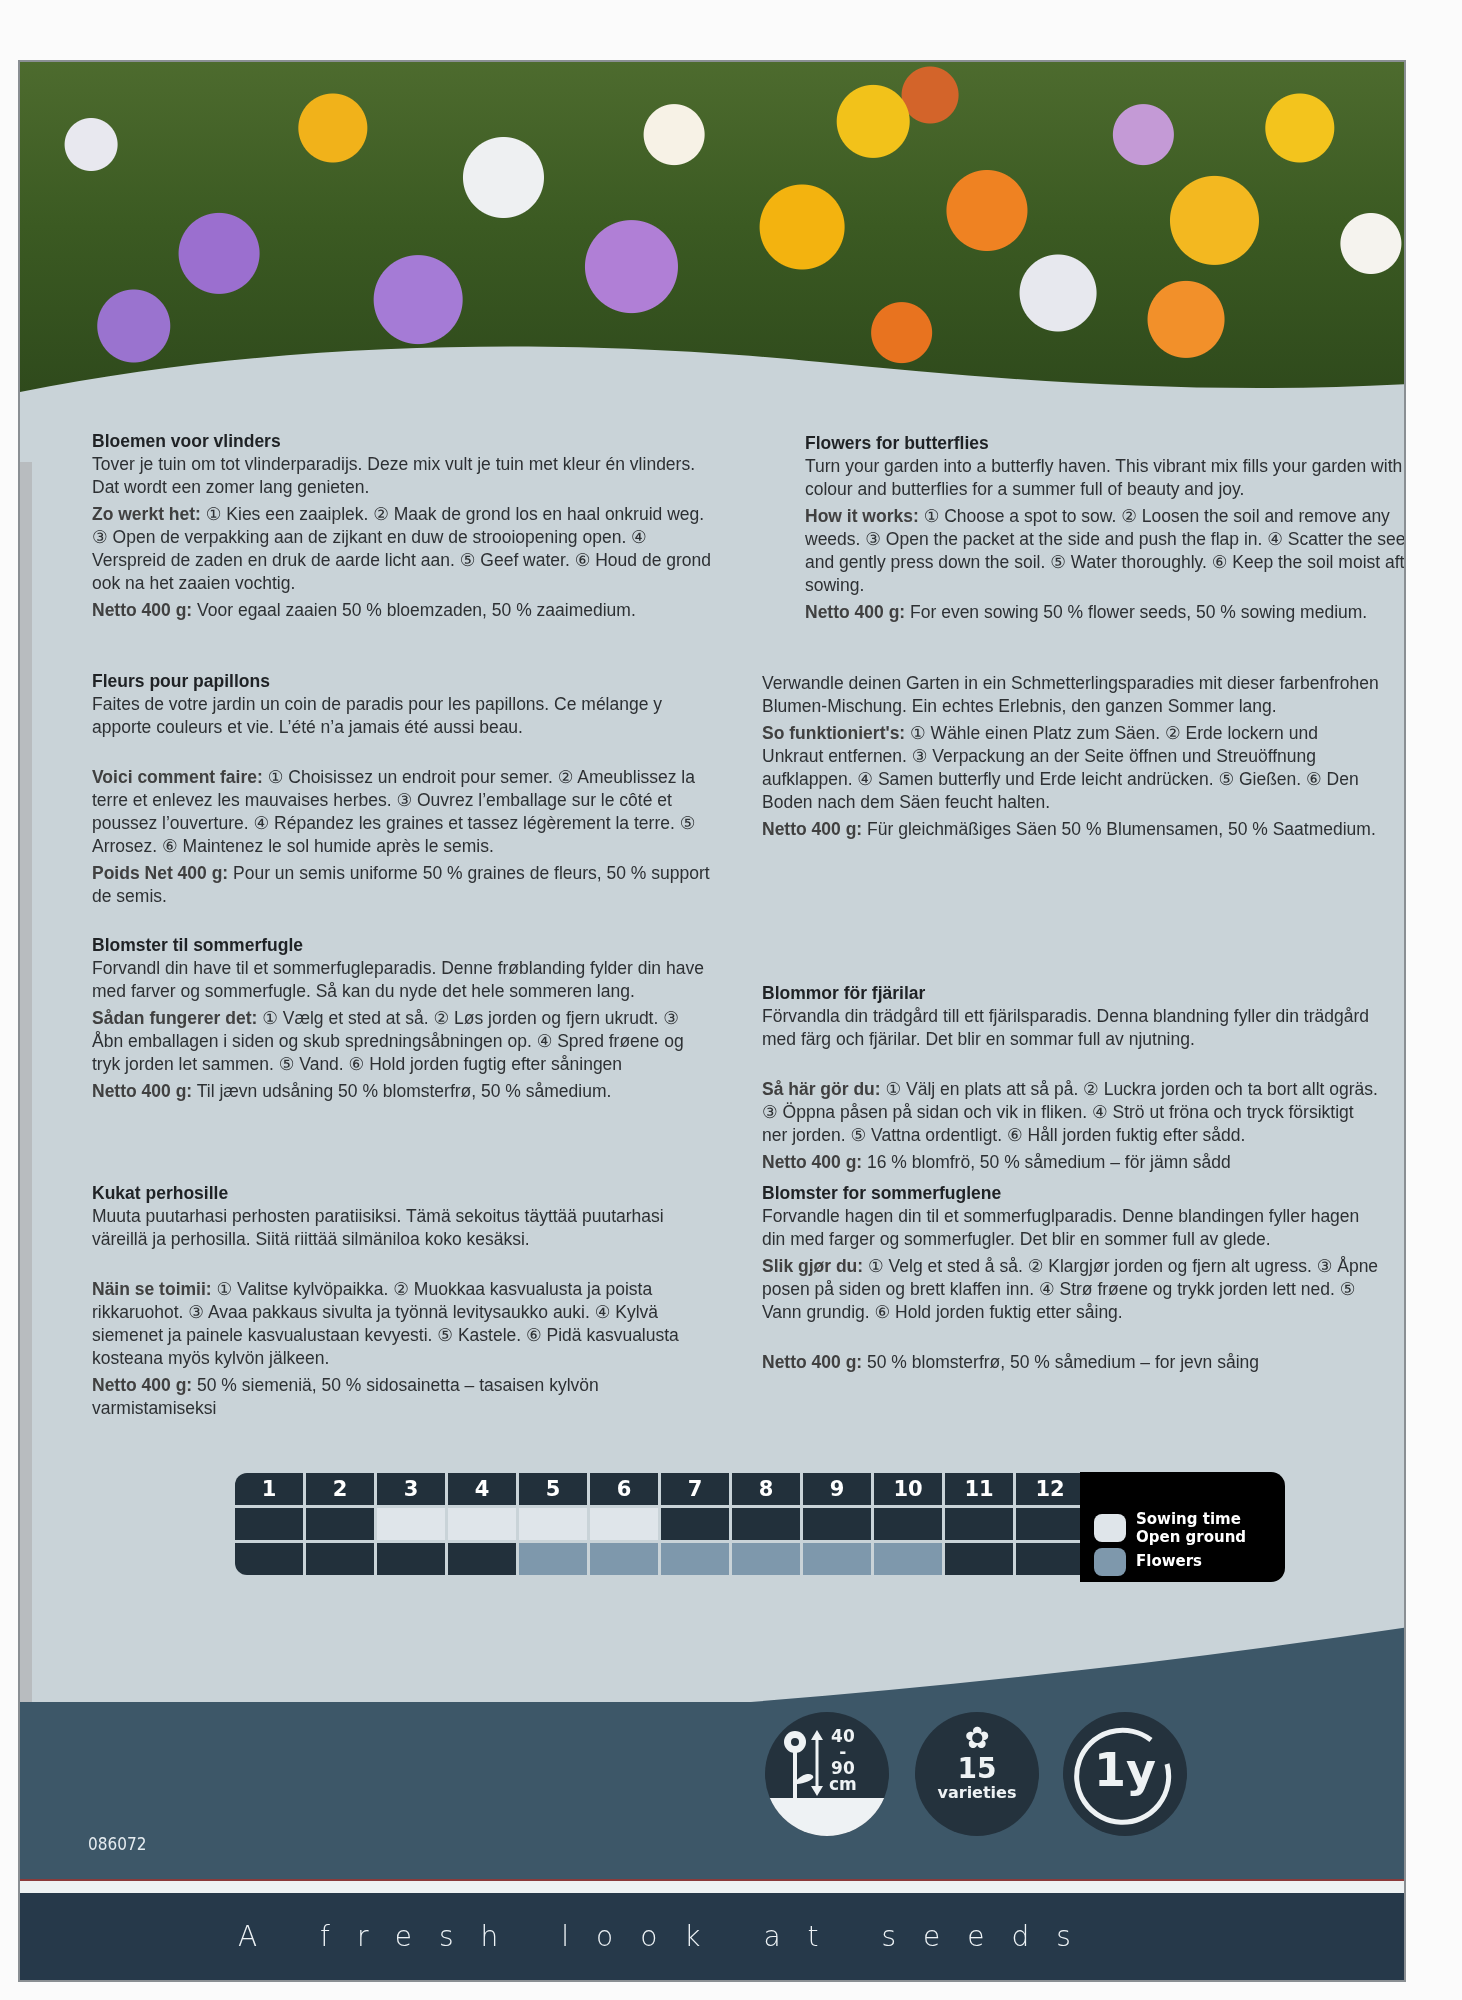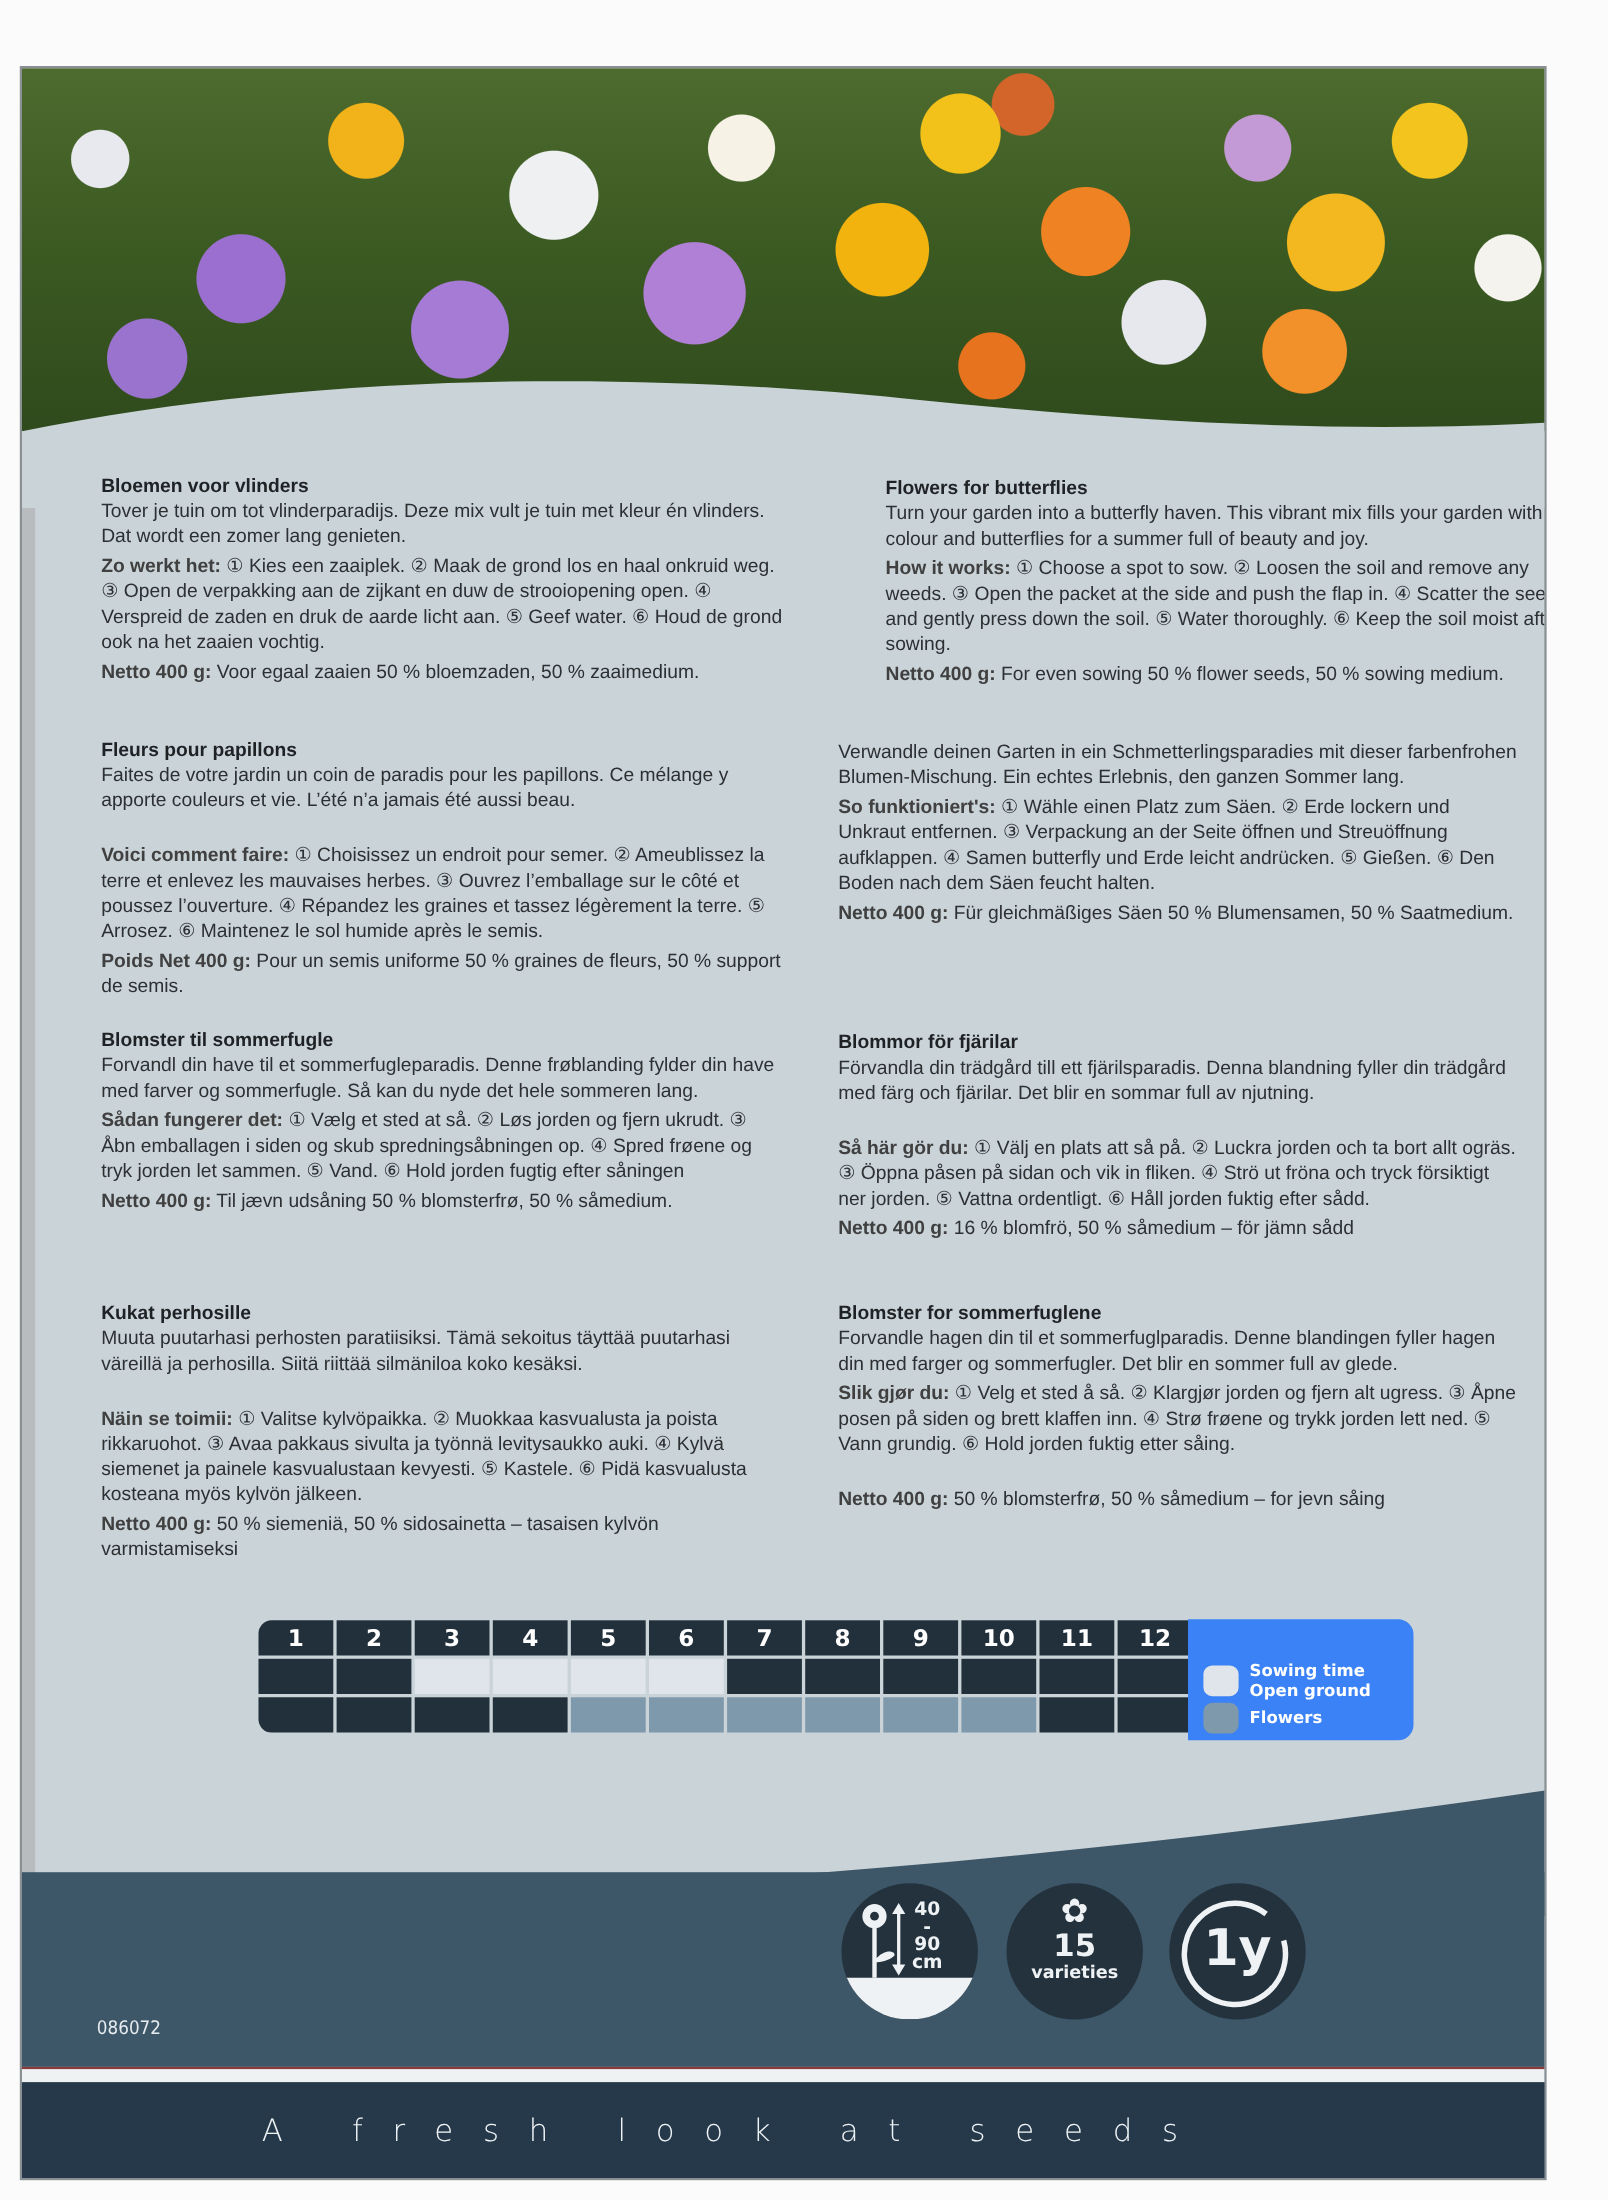--- a/index.html
+++ b/index.html
@@ -35,21 +35,21 @@
   .block b{color:#404040;}
   .gap{height:23px;}
   
   .cal{position:absolute;left:212px;top:1408px;width:872px;height:110px;}
   .cal table{border-collapse:separate;border-spacing:3px;}
   .cal td{width:68px;height:32px;padding:0;text-align:center;font-family:"DejaVu Sans",sans-serif;font-weight:bold;font-size:21px;color:#fff;}
   .dark{background:#22303b;}
   .light{background:#dfe5ea;}
   .mid{background:#7e98ac;}
   .hdr{background:#22303b;border-radius:0;}
-  .legend{position:absolute;left:1060px;top:1410px;width:205px;height:110px;background:#3b82f6;border-radius:0 14px 14px 0;}
+  .legend{position:absolute;left:1060px;top:1410px;width:205px;height:110px;background:#000000;border-radius:0 14px 14px 0;}
   .legend .sw{position:absolute;left:14px;width:32px;height:28px;border-radius:8px;}
   .legend .lt{position:absolute;left:56px;color:#fff;font-family:"DejaVu Sans",sans-serif;font-size:15px;line-height:18px;font-weight:bold;}
   
   .band{position:absolute;left:0;top:1640px;width:1422px;height:278px;background:#3d5768;}
   .bandwave{position:absolute;left:0;top:1560px;width:1422px;height:120px;}
   .circle{position:absolute;width:124px;height:124px;border-radius:50%;background:#24323d;}
   .code{position:absolute;left:68px;top:1772px;color:#e6ecf0;font-family:"DejaVu Sans Condensed","DejaVu Sans",sans-serif;font-size:17px;}
   .stripe{position:absolute;left:0;top:1817px;width:1422px;height:12px;background:#eef2f3;border-top:2px solid #8a3a3a;}
   .footer{position:absolute;left:0;top:1831px;width:1422px;height:87px;background:#26394a;}
   .slogan{position:absolute;left:218px;top:1858px;color:#eef3f6;font-family:"DejaVu Sans",sans-serif;font-size:28px;letter-spacing:27px;font-weight:300;}
@@ -92,21 +92,21 @@
     <p><b>Netto 400 g:</b> <span>Für gleichmäßiges Säen 50 % Blumensamen, 50 % Saatmedium.</span></p>
   </div>
 
   <div class="block" style="left:72px;top:872px;">
     <h3>Blomster til sommerfugle</h3>
     <p>Forvandl din have til et sommerfugleparadis. Denne frøblanding fylder din have med farver og sommerfugle. Så kan du nyde det hele sommeren lang.</p>
     <p><b>Sådan fungerer det:</b> <span>① Vælg et sted at så. ② Løs jorden og fjern ukrudt. ③ Åbn emballagen i siden og skub spredningsåbningen op. ④ Spred frøene og tryk jorden let sammen. ⑤ Vand. ⑥ Hold jorden fugtig efter såningen</span></p>
     <p><b>Netto 400 g:</b> <span>Til jævn udsåning 50 % blomsterfrø, 50 % såmedium.</span></p>
   </div>
 
-  <div class="block" style="left:742px;top:874px;">
+  <div class="block" style="left:742px;top:920px;">
     <h3>Blommor för fjärilar</h3>
     <p>Förvandla din trädgård till ett fjärilsparadis. Denna blandning fyller din trädgård med färg och fjärilar. Det blir en sommar full av njutning.</p>
     <div class="gap"></div>
     <p><b>Så här gör du:</b> <span>① Välj en plats att så på. ② Luckra jorden och ta bort allt ogräs. ③ Öppna påsen på sidan och vik in fliken. ④ Strö ut fröna och tryck försiktigt ner jorden. ⑤ Vattna ordentligt. ⑥ Håll jorden fuktig efter sådd.</span></p>
     <p><b>Netto 400 g:</b> <span>16 % blomfrö, 50 % såmedium – för jämn sådd</span></p>
   </div>
 
   <div class="block" style="left:72px;top:1120px;">
     <h3>Kukat perhosille</h3>
     <p>Muuta puutarhasi perhosten paratiisiksi. Tämä sekoitus täyttää puutarhasi väreillä ja perhosilla. Siitä riittää silmäniloa koko kesäksi.</p>

